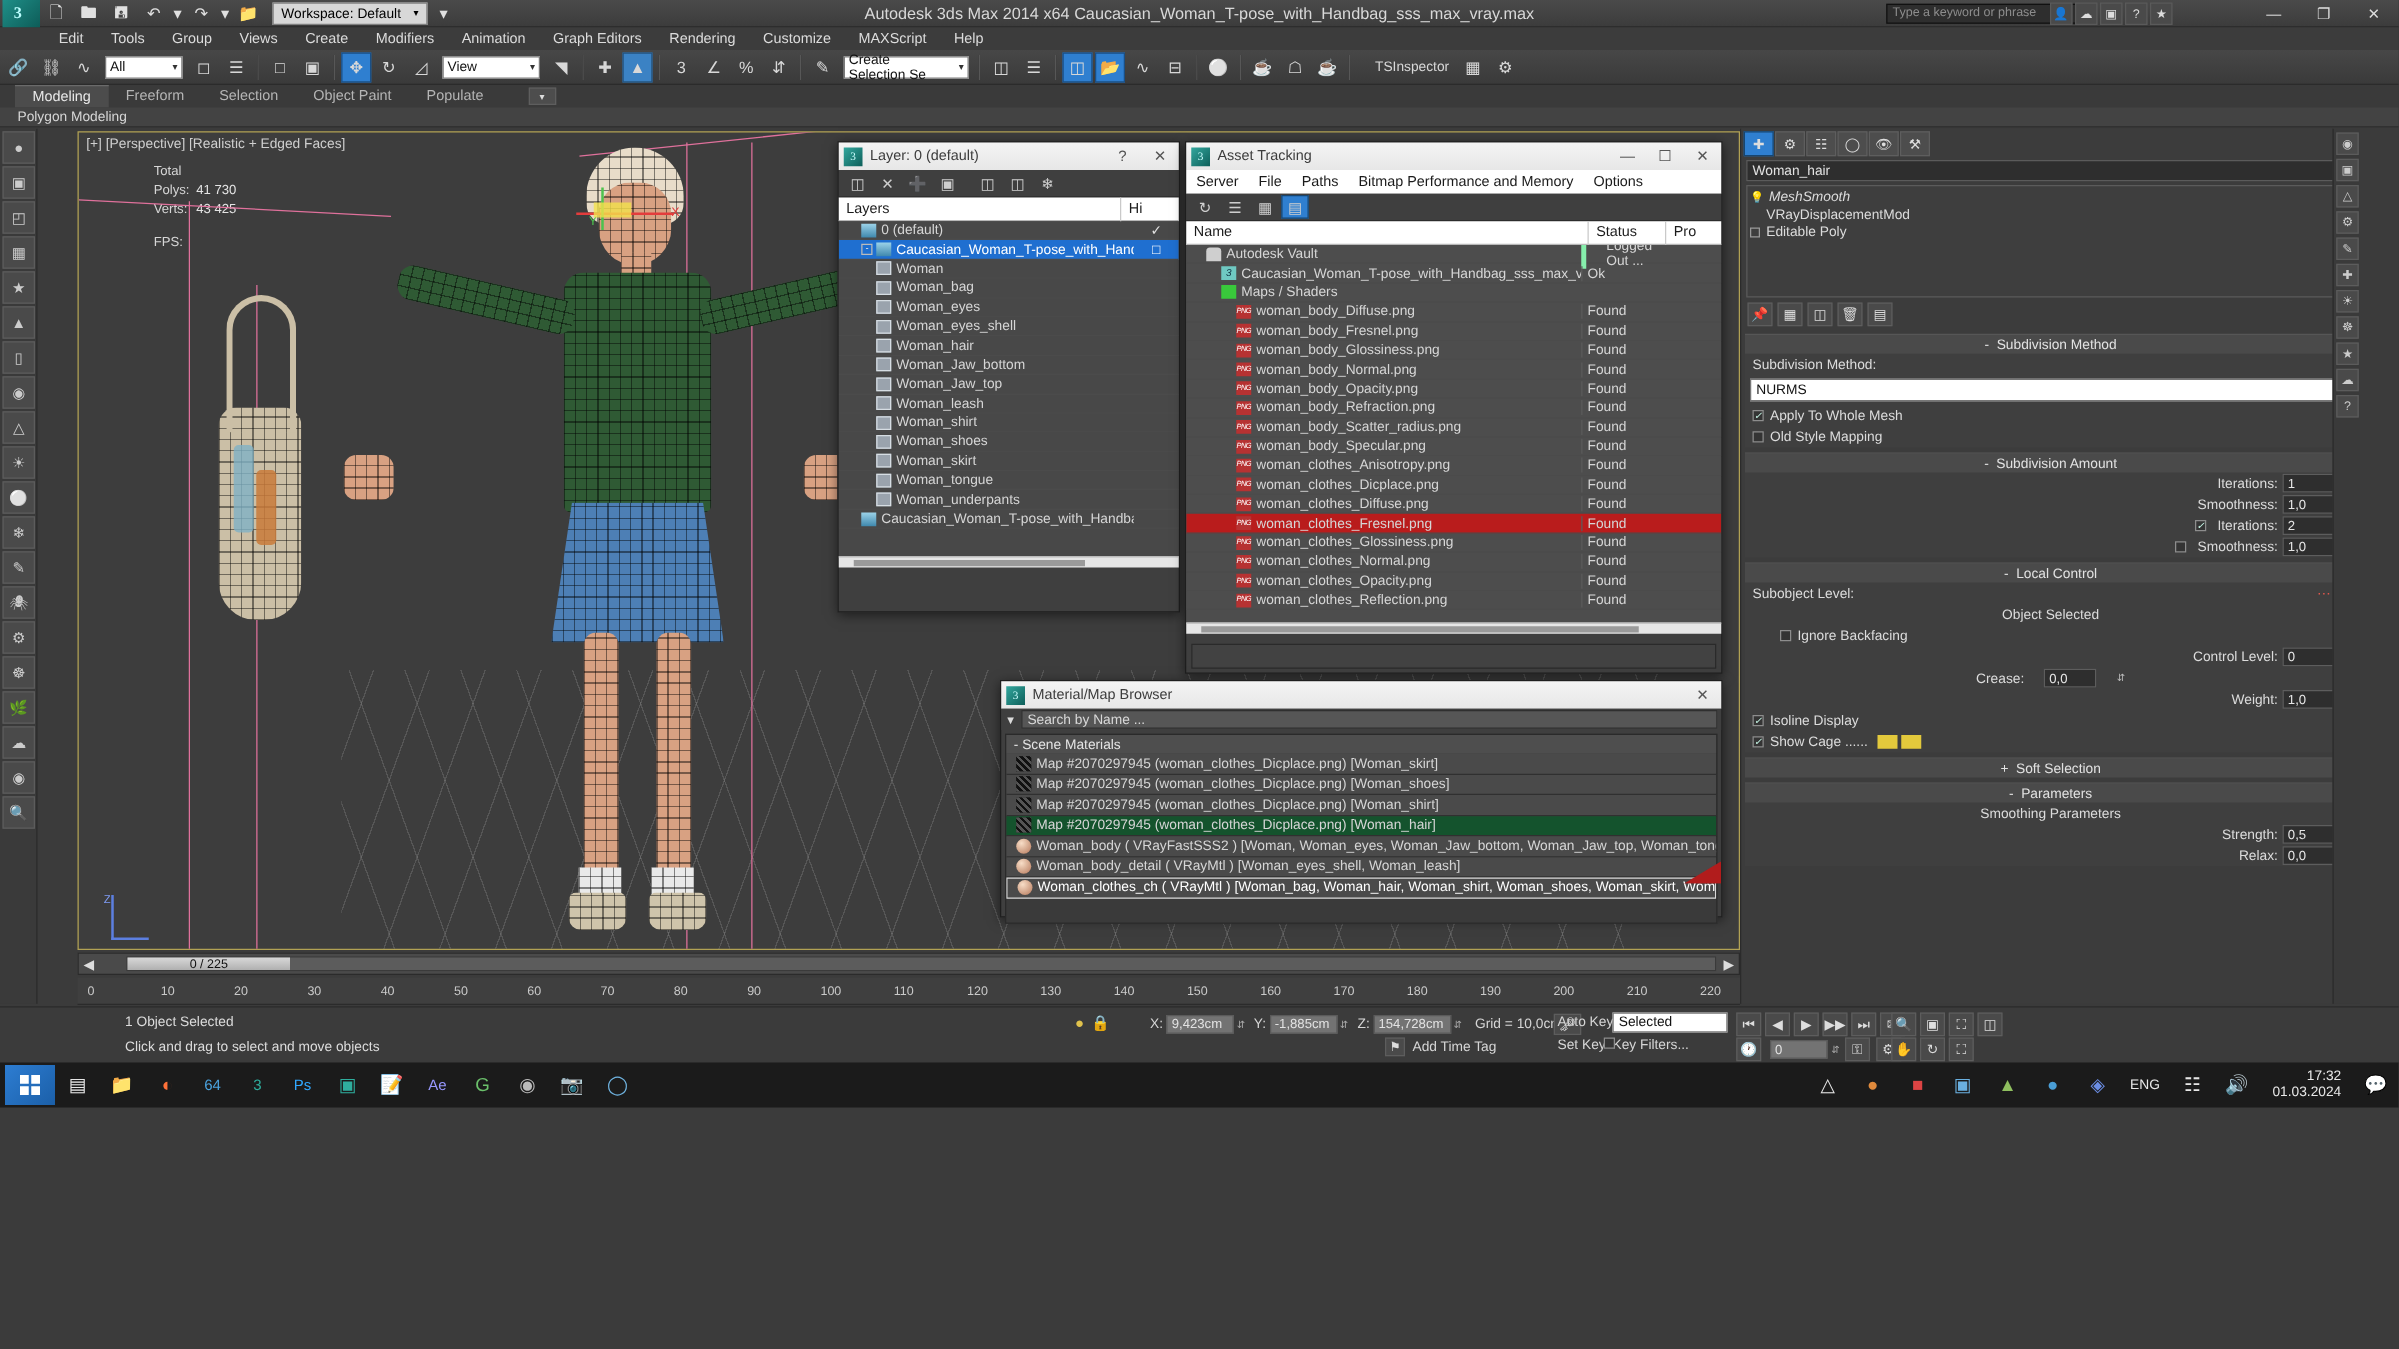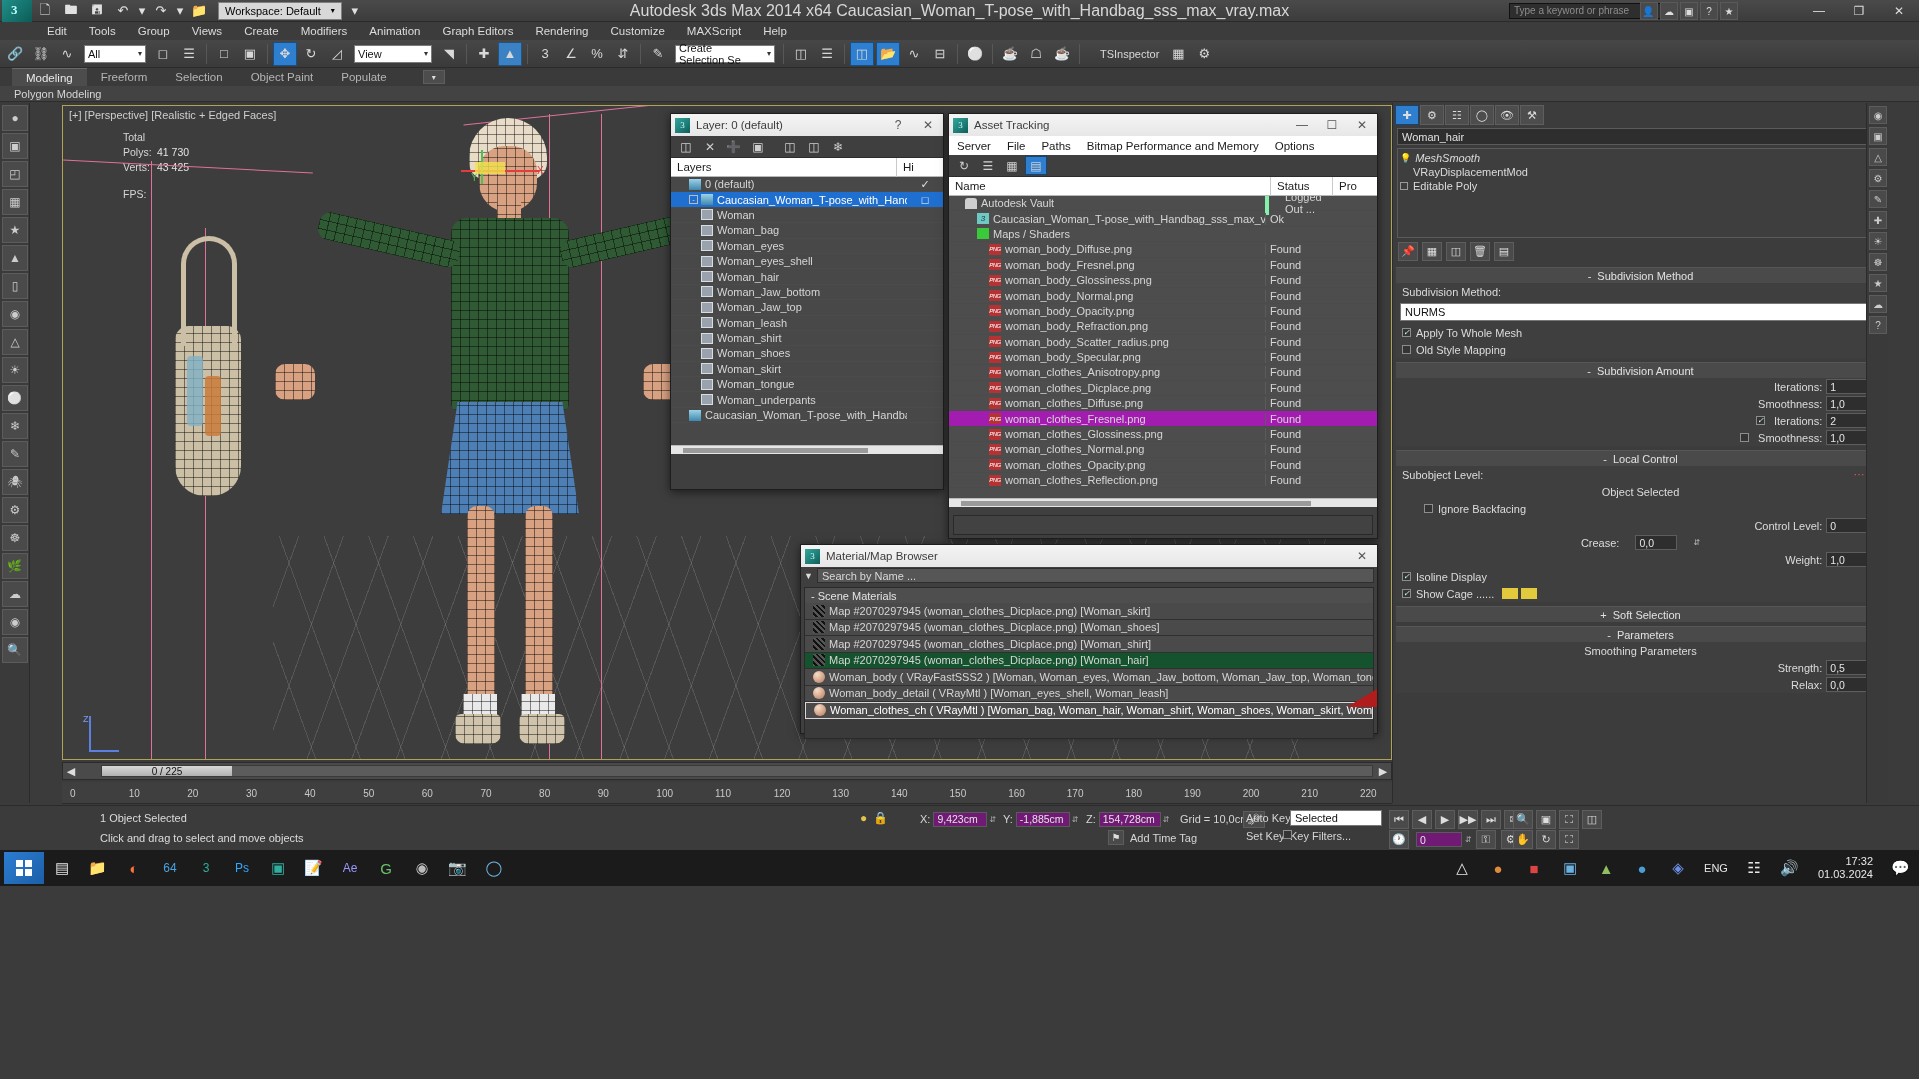--- a/index.html
+++ b/index.html
@@ -17,21 +17,21 @@
     background:linear-gradient(#4a4a4a,#3c3c3c); display:flex; align-items:center;
     border-bottom:1px solid #2a2a2a; }
   #maxlogo{ width:30px;height:22px; background:linear-gradient(135deg,#1f8f88,#0d5c58);
     margin-left:2px; position:relative; }
   #maxlogo:after{ content:"3"; position:absolute; left:9px; top:2px; color:#bff; font-size:13px;
     font-weight:bold; font-family:"Liberation Serif",serif;}
   .qbtn{ width:24px;height:20px;margin:0 1px; display:flex;align-items:center;justify-content:center;
     color:#e0e0e0; font-size:13px; }
   #wsbox{ height:18px; background:#d8d8d8; color:#000; font-size:11px; padding:1px 6px;
     border:1px solid #808080; margin-left:6px; display:flex; align-items:center; }
-  #apptitle{ position:absolute; left:0; width:1919px; text-align:center; color:#d8d8d8; font-size:16px; }
+  #apptitle{ position:absolute; left:0; width:1919px; text-align:center; color:#d8d8d8; font-size:13px; }
   #tb-search{ position:absolute; right:250px; top:3px; width:160px; height:16px; background:#2e2e2e;
      border:1px solid #111; color:#8d8d8d; font-size:10px; padding:1px 4px; }
   .tbicon{ width:18px;height:18px; border:1px solid #5a5a5a; background:#4a4a4a; margin:0 1px;
      display:flex;align-items:center;justify-content:center; font-size:10px; color:#ddd;}
   #winbtns{ position:absolute; right:0; top:0; display:flex; }
   #winbtns div{ width:40px;height:22px; display:flex;align-items:center;justify-content:center;
     color:#ddd;font-size:12px;}
 
   
   #menubar{ position:absolute; left:0; top:22px; width:1919px; height:18px;
@@ -166,21 +166,21 @@
      border-bottom:1px solid #2b2b2b; }
   #ruler .tick{ position:absolute; top:6px; font-size:10px; color:#c9c9c9; }
 
   
   #statusbar{ position:absolute; left:0; top:805px; width:1919px; height:45px; background:#3b3b3b;
      border-top:1px solid #2b2b2b; }
   #sb-sel{ position:absolute; left:100px; top:6px; font-size:11px; color:#dcdcdc; }
   #sb-hint{ position:absolute; left:100px; top:26px; font-size:11px; color:#dcdcdc; }
   .coord{ position:absolute; top:5px; height:16px; display:flex; align-items:center; font-size:11px;
      color:#d6d6d6;}
-  .coordbox{ width:54px; height:15px; background:#701a75;border:1px solid #5a5a5a; color:#e2e2e2;
+  .coordbox{ width:54px; height:15px; background:#737373;border:1px solid #5a5a5a; color:#e2e2e2;
      font-size:10.5px; display:flex; align-items:center; padding-left:3px; margin-left:3px;}
   .minibtn{ width:20px;height:19px; background:#4a4a4a; border:1px solid #5d5d5d;
      display:flex;align-items:center;justify-content:center; color:#ddd;font-size:11px;margin:0 1px;}
 
   
   #taskbar{ position:absolute; left:0; top:850px; width:1919px; height:229px; background:#3b3b3b; }
   #taskbar .tbstrip{ position:absolute; left:0; top:0; width:1919px; height:36px;
      background:#1b1b1b; display:flex; align-items:center; }
   .tbi{ width:34px;height:32px; margin:0 1px; display:flex; align-items:center; justify-content:center;
      font-size:15px; color:#e6e6e6; }
@@ -657,21 +657,21 @@
           <span style="width:68px;flex:0 0 auto;padding-left:4px;border-left:1px solid #5b5b5b">Found</span>
           <span style="width:44px;flex:0 0 auto;border-left:1px solid #5b5b5b"></span>
         </div>
         <div class="trow" style="background: rgb(77, 77, 77);">
           <span style="width:40px;display:inline-block;flex:0 0 auto"></span>
           <i class="ico png">PNG</i>
           <span style="flex:1;overflow:hidden;white-space:nowrap">woman_clothes_Diffuse.png</span>
           <span style="width:68px;flex:0 0 auto;padding-left:4px;border-left:1px solid #5b5b5b">Found</span>
           <span style="width:44px;flex:0 0 auto;border-left:1px solid #5b5b5b"></span>
         </div>
-        <div class="trow" style="background: #a21caf;">
+        <div class="trow" style="background: #b91c1c;">
           <span style="width:40px;display:inline-block;flex:0 0 auto"></span>
           <i class="ico png">PNG</i>
           <span style="flex:1;overflow:hidden;white-space:nowrap">woman_clothes_Fresnel.png</span>
           <span style="width:68px;flex:0 0 auto;padding-left:4px;border-left:1px solid #5b5b5b">Found</span>
           <span style="width:44px;flex:0 0 auto;border-left:1px solid #5b5b5b"></span>
         </div>
         <div class="trow" style="background: rgb(77, 77, 77);">
           <span style="width:40px;display:inline-block;flex:0 0 auto"></span>
           <i class="ico png">PNG</i>
           <span style="flex:1;overflow:hidden;white-space:nowrap">woman_clothes_Glossiness.png</span>

